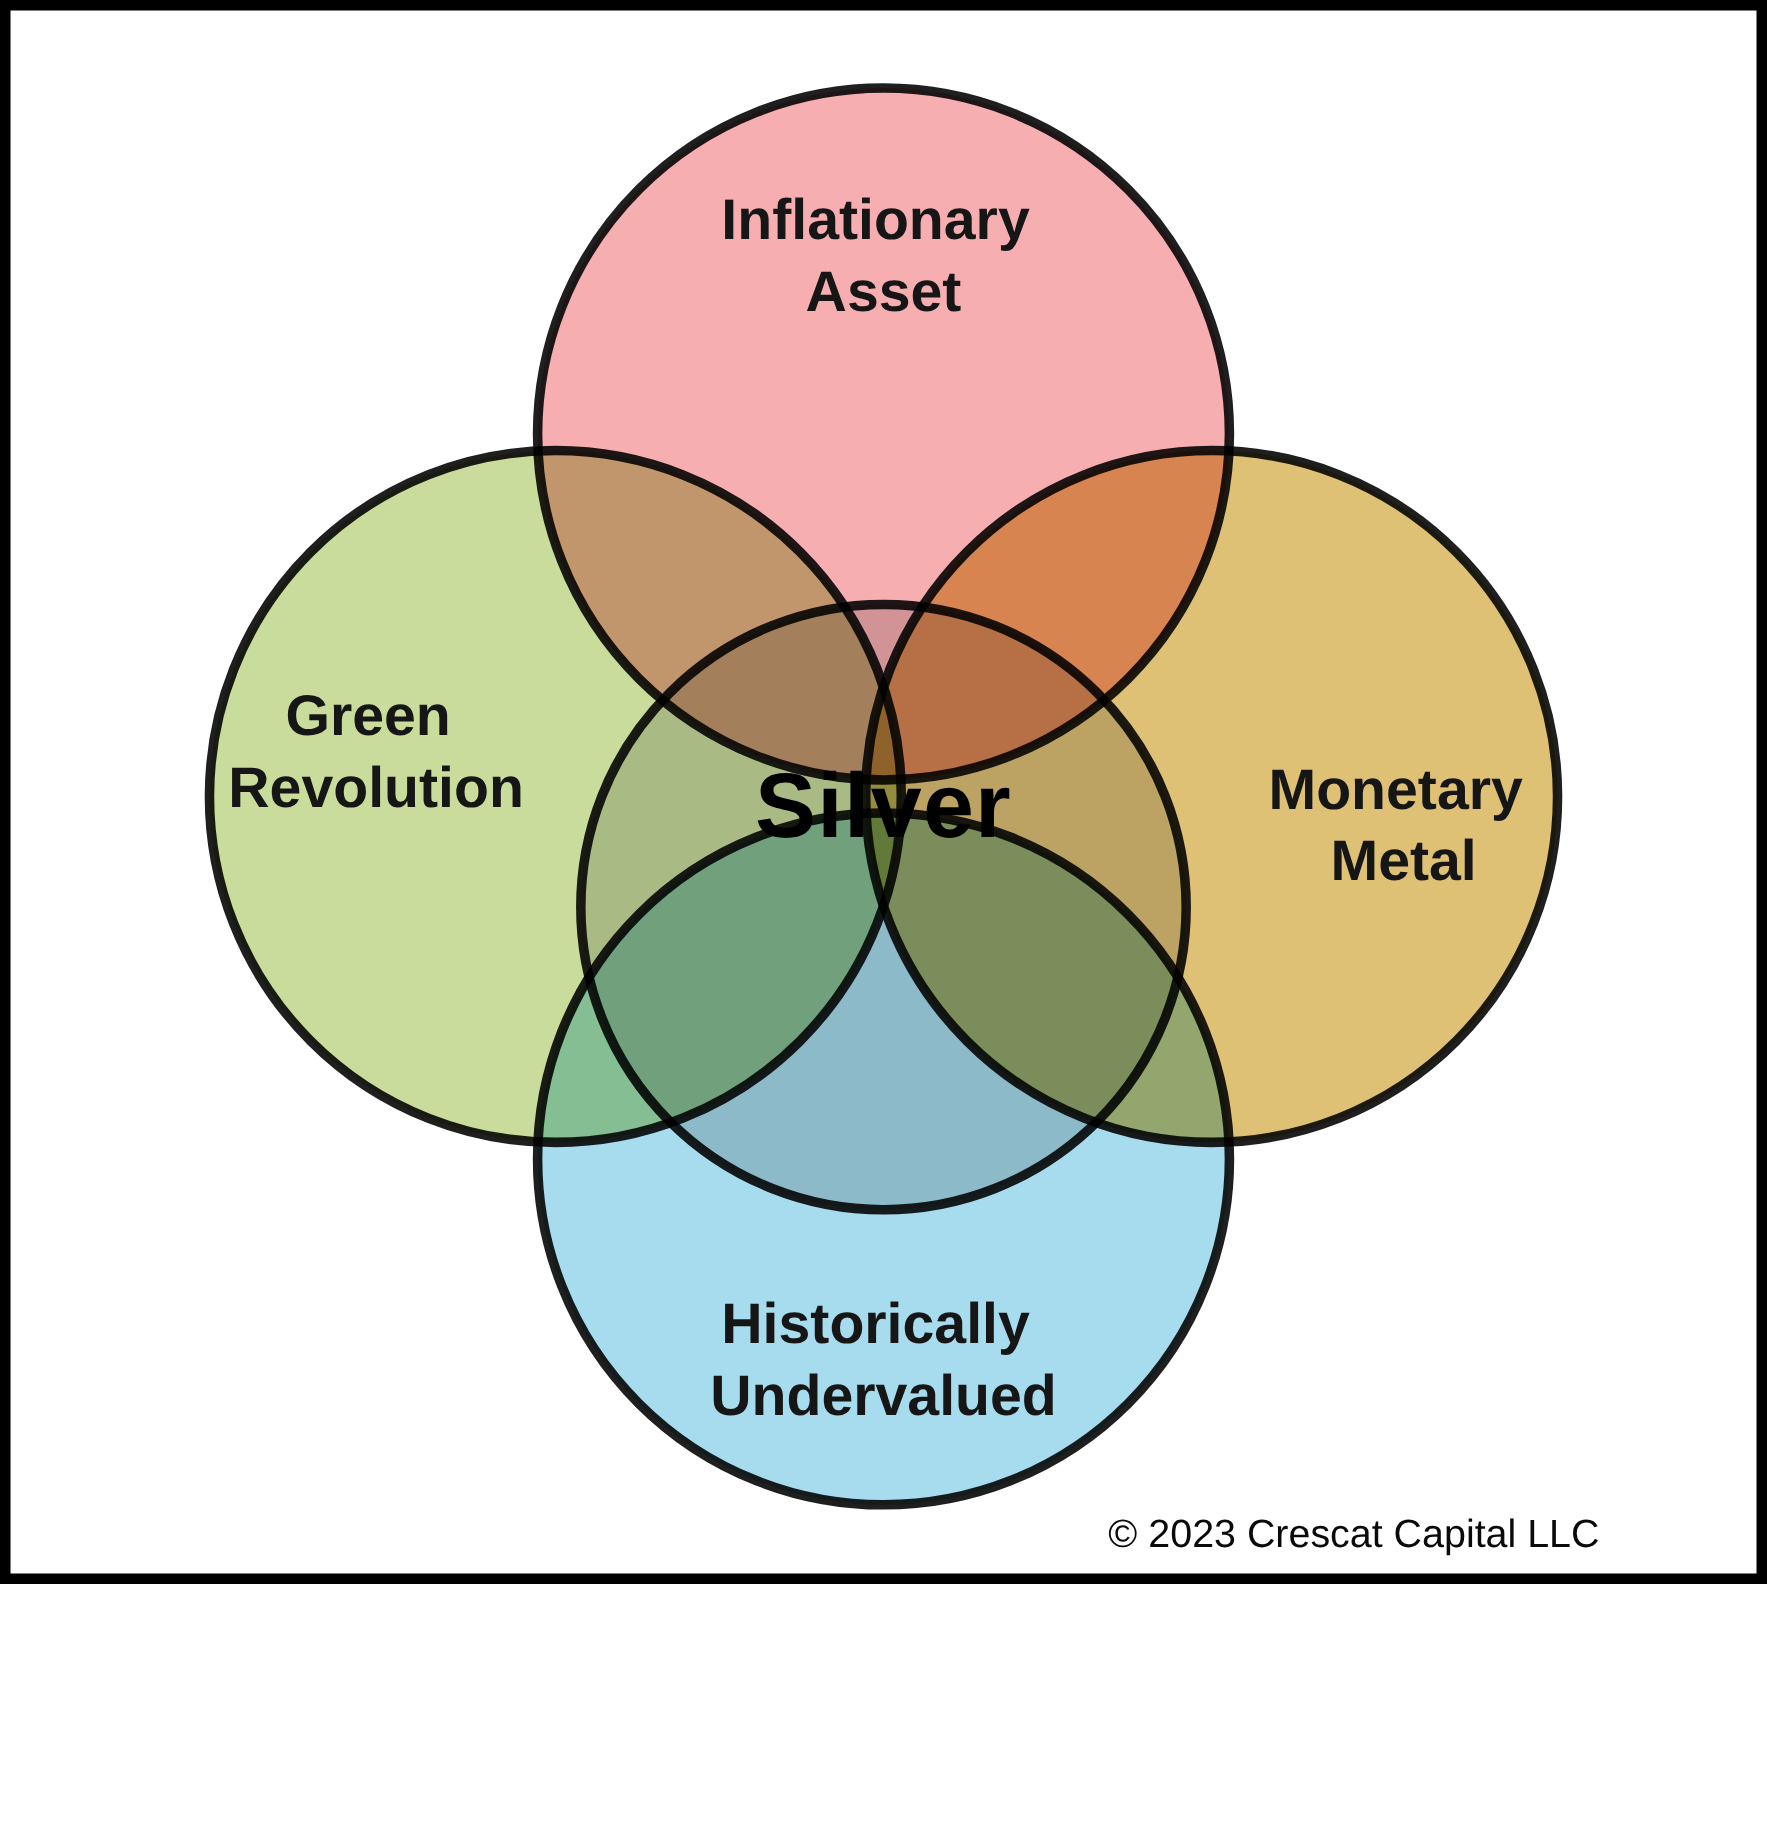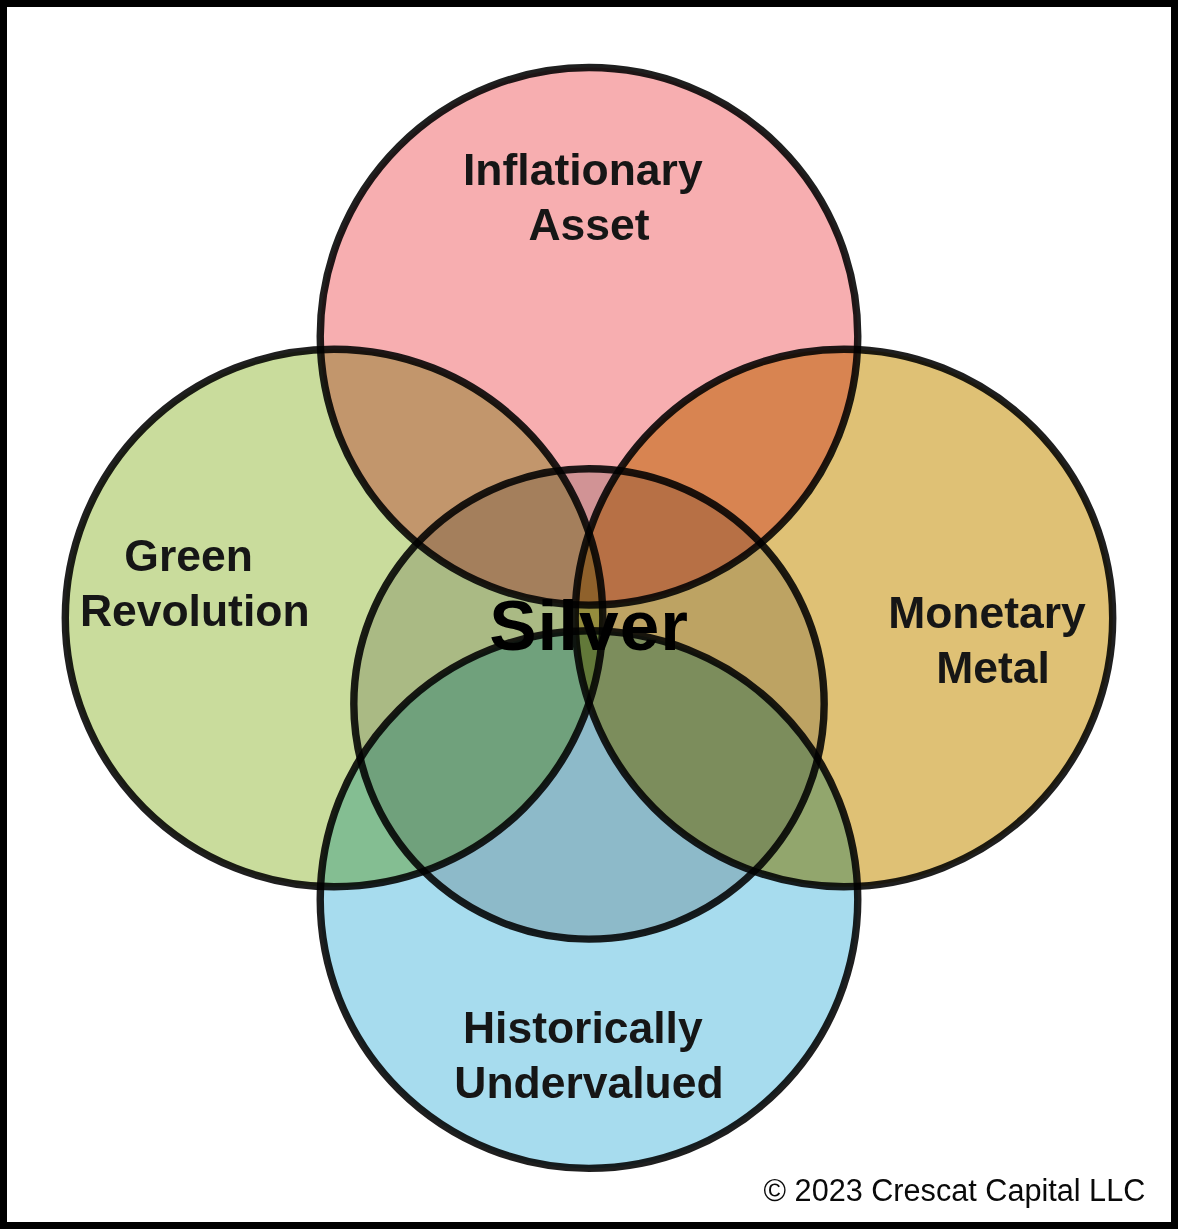--- a/index.html
+++ b/index.html
@@ -3,21 +3,21 @@
 <meta charset="utf-8">
 <style>
   * { margin: 0; padding: 0; box-sizing: border-box; }
   html, body {
     background: #ffffff;
     font-family: "Liberation Sans", sans-serif;
   }
   .frame {
     position: relative;
     width: 1178px;
-    height: 1229px;
+    height: 1056px;
     background: #ffffff;
     border: 7px solid #000000;
     overflow: hidden;
   }
   .frame svg {
     display: block;
     width: 100%;
     height: 100%;
   }
   .vcircle {

